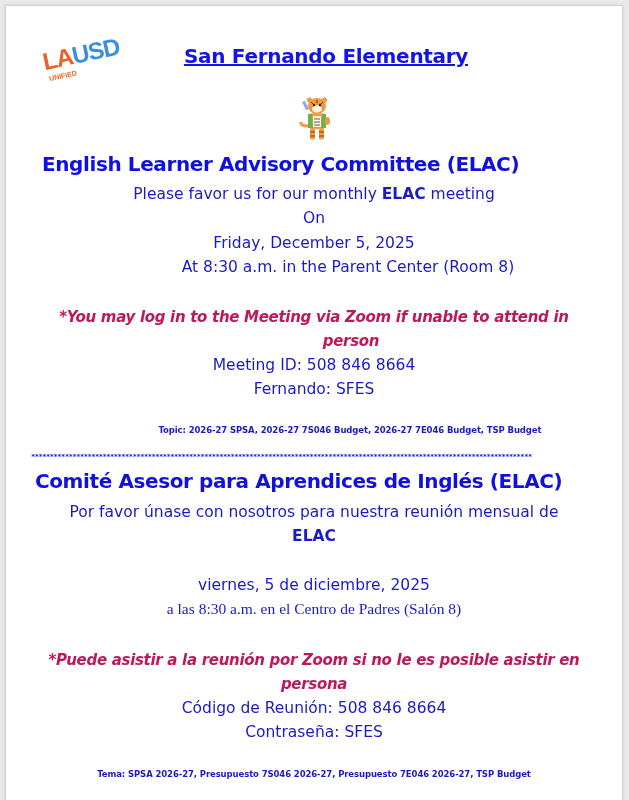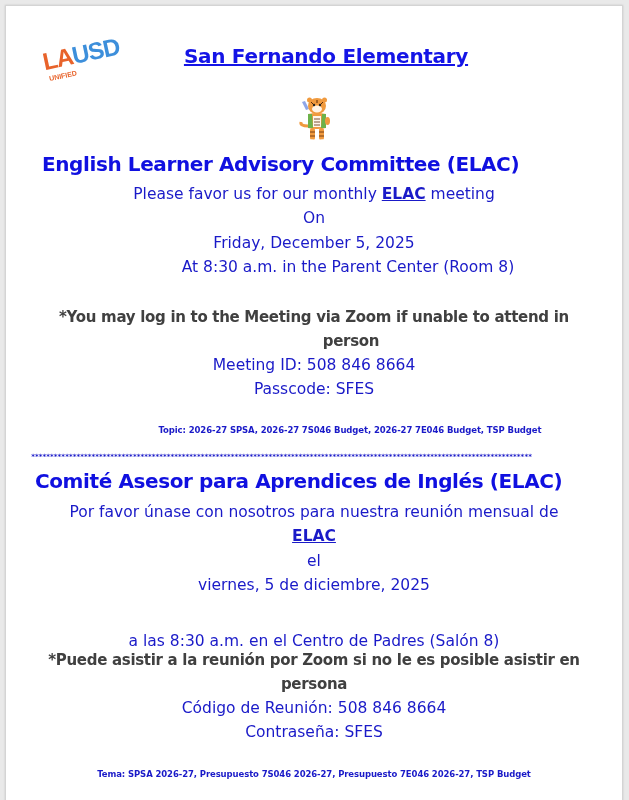--- a/index.html
+++ b/index.html
@@ -39,23 +39,23 @@
     text-decoration: underline;
   }
 
   
   .tiger { position: absolute; left: 290px; top: 90px; width: 42px; height: 50px; }
 
   .h1 {
     font-weight: bold; color: #1010e0; font-size: 20px; letter-spacing: -0.4px;
   }
   .body-text { color: #1a1ac8; font-size: 15.5px; }
-  .bold-note { color: #404040; font-weight: bold; font-size: 15px; letter-spacing: -0.3px; }
+  .bold-note { color: #be185d; font-weight: bold; font-size: 15px; letter-spacing: -0.3px; font-style: italic; }
   .topic { color: #1a1ac8; font-weight: bold; font-size: 8.5px; letter-spacing: -0.1px; }
-  .elac-u { font-weight: bold; text-decoration: underline; }
+  .elac-u { font-weight: bold; }
 
   .stars {
     position: absolute; left: 25px; top: 446px; width: 541px; height: 10px;
     overflow: hidden; white-space: nowrap;
     color: #1a1ac8; font-size: 7px; font-weight: bold; letter-spacing: -0.45px; line-height: 10px;
     font-family: "DejaVu Sans Mono", monospace;
   }
 </style>
 </head>
 <body>
@@ -107,35 +107,34 @@
   <div class="abs center body-text" style="top:179px;">
     <span>Please favor us for our monthly </span><span class="elac-u">ELAC</span><span> meeting</span>
   </div>
   <div class="abs center body-text" style="top:203px;">On</div>
   <div class="abs center body-text" style="top:228px;">Friday, December 5, 2025</div>
   <div class="abs center body-text" style="top:252px;padding-left:34px;">At 8:30 a.m. in the Parent Center (Room 8)</div>
 
   <div class="abs center bold-note" style="top:302px;">*You may log in to the Meeting via Zoom if unable to attend in</div>
   <div class="abs center bold-note" style="top:326px;padding-left:37px;">person</div>
   <div class="abs center body-text" style="top:350px;">Meeting ID: 508 846 8664</div>
-  <div class="abs center body-text" style="top:374px;">Passcode: SFES</div>
+  <div class="abs center body-text" style="top:374px;">Fernando: SFES</div>
 
   <div class="abs center topic" style="top:419px;margin-left:36px;">Topic: 2026-27 SPSA, 2026-27 7S046 Budget, 2026-27 7E046 Budget, TSP Budget</div>
 
   <div class="stars">*************************************************************************************************************************************</div>
 
   <div class="abs h1" style="left:29px; top:463px; white-space:nowrap;">Comité Asesor para Aprendices de Inglés (ELAC)</div>
 
   <div class="abs center body-text" style="top:497px;">Por favor únase con nosotros para nuestra reunión mensual de</div>
   <div class="abs center body-text" style="top:521px;">
     <span class="elac-u">ELAC</span>
   </div>
-  <div class="abs center body-text" style="top:546px;">el</div>
   <div class="abs center body-text" style="top:570px;">viernes, 5 de diciembre, 2025</div>
-  <div class="abs center body-text" style="top:626px;">a las 8:30 a.m. en el Centro de Padres (Salón 8)</div>
+  <div class="abs center body-text" style="top:594px;font-family:Liberation Serif, serif;">a las 8:30 a.m. en el Centro de Padres (Salón 8)</div>
 
   <div class="abs center bold-note" style="top:645px;">*Puede asistir a la reunión por Zoom si no le es posible asistir en</div>
   <div class="abs center bold-note" style="top:669px;">persona</div>
   <div class="abs center body-text" style="top:693px;">Código de Reunión: 508 846 8664</div>
   <div class="abs center body-text" style="top:717px;">Contraseña: SFES</div>
 
   <div class="abs center topic" style="top:763px;">Tema: SPSA 2026-27, Presupuesto 7S046 2026-27, Presupuesto 7E046 2026-27, TSP Budget</div>
 
 </div>
 

